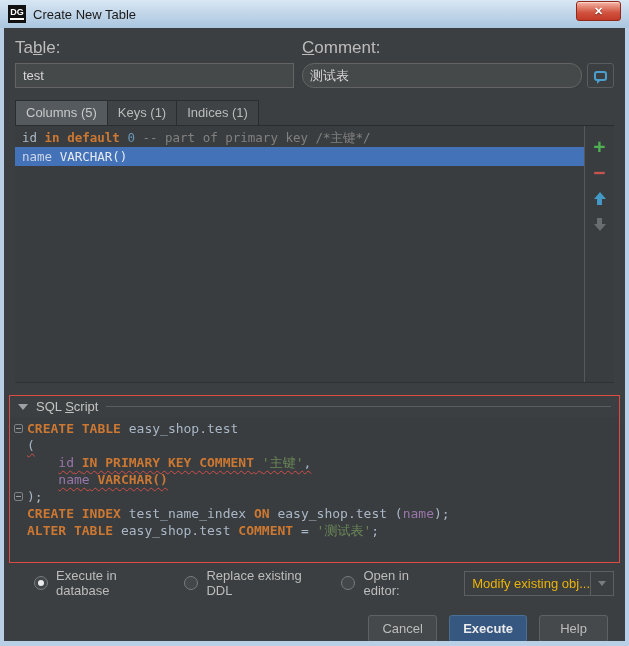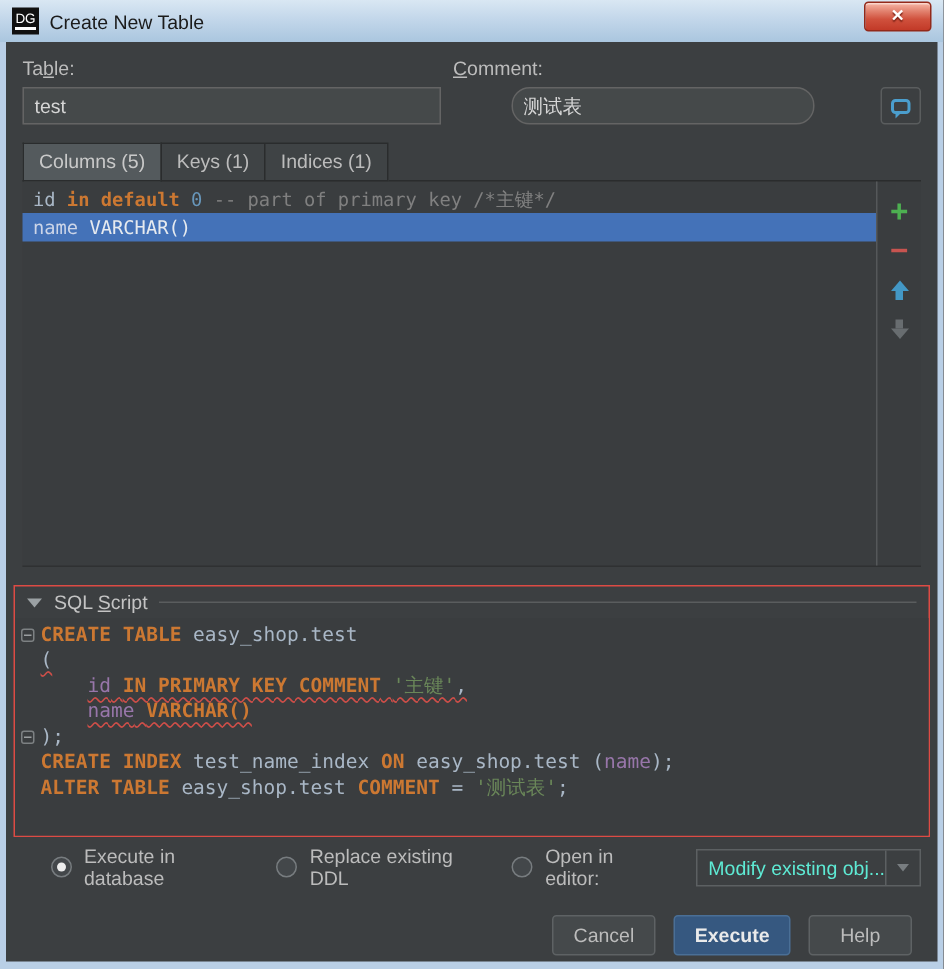--- a/index.html
+++ b/index.html
@@ -6,37 +6,37 @@
   html,body { background:#888; }
   body { font-family:"Liberation Sans", sans-serif; }
 
   .window { width:629px; height:646px; background:#b9cfe6; position:relative; overflow:hidden; }
 
   
   .titlebar { height:28px; background:linear-gradient(180deg,#d9e7f3 0%,#c3d7ea 45%,#aac6df 100%);
               display:flex; align-items:center; }
   .app-badge { width:18px; height:18px; background:#111; color:#fff; margin:0 7px 0 8px;
                display:flex; align-items:center; justify-content:center; flex:none; }
-  .app-badge span { font-size:9px; font-weight:normal; border-bottom:2px solid #fff; padding-bottom:1px; line-height:1; }
+  .app-badge span { font-size:9px; font-weight:bold; border-bottom:2px solid #fff; padding-bottom:1px; line-height:1; }
   .win-title { font-size:13px; color:#1b1b1b; }
   .close-btn { margin-left:auto; margin-right:8px; margin-top:-6px; width:45px; height:20px;
                background:linear-gradient(180deg,#f7b7a7 0%,#e2826f 30%,#d0513d 60%,#c23a28 100%);
                border:1px solid #93291a; border-radius:3px; display:flex; align-items:center; justify-content:center;
                box-shadow:inset 0 1px 0 rgba(255,255,255,.45); cursor:default; }
   .close-btn .x { color:#fff; font-size:11px; font-weight:bold; text-shadow:0 1px 1px #7a1f12; line-height:1; }
 
   
   .frame { padding:0 4px 5px; }
   .content { height:613px; background:#3c3f41; padding:0 11px; overflow:hidden; }
 
-  .label-row { display:flex; margin-top:10px; font-size:13px; color:#bcbcbc; }
+  .label-row { display:flex; margin-top:10px; font-size:17px; color:#bcbcbc; }
   .label-left { width:287px; }
   .mn { text-decoration:underline; }
 
-  .input-row { display:flex; margin-top:5px; align-items:center;gap:39px; }
+  .input-row { display:flex; margin-top:5px; align-items:center; }
   .text-input { height:25px; background:#45494a; border:1px solid #646464; color:#d6d6d6;
                 font-size:13px; font-family:"Liberation Sans",sans-serif; padding:0 7px; outline:none; }
   .table-input { width:279px; margin-right:8px; }
   .comment-input { flex:1;border-radius:12px; }
   .comment-btn { width:27px; height:25px; margin-left:5px; background:#3c3f41; border:1px solid #5a5d5e;
                  border-radius:3px; display:flex; align-items:center; justify-content:center; }
   .bubble { width:13px; height:10px; border:2px solid #4b9ecd; border-radius:3px; position:relative; }
   .bubble::after { content:""; position:absolute; left:1px; bottom:-5px; width:0; height:0;
                    border-top:5px solid #4b9ecd; border-right:5px solid transparent; }
 
@@ -91,21 +91,21 @@
 
   
   .options-row { display:flex; align-items:center; margin-top:5px; padding-left:19px; }
   .radio-group { display:flex; align-items:center; margin-right:23px; }
   .radio { width:14px; height:14px; border-radius:50%; background:#43474a; border:1px solid #777c7f;
            position:relative; flex:none; }
   .radio.sel::after { content:""; position:absolute; left:3px; top:3px; width:6px; height:6px;
                       border-radius:50%; background:#ececec; }
   .radio-label { font-size:13px; color:#bcbcbc; margin-left:8px; }
   .dropdown { width:150px; height:25px; border:1px solid #5c6062; display:flex; align-items:center;
-              color:#5eead4; font-size:13px; margin-left:2px; }
+              color:#eab308; font-size:13px; margin-left:2px; }
   .dd-value { padding-left:7px; flex:1; white-space:nowrap; overflow:hidden; }
   .dd-arrow-cell { width:23px; height:100%; border-left:1px solid #5c6062; display:flex;
                    align-items:center; justify-content:center; }
   .dd-tri { width:0; height:0; border-left:4px solid transparent; border-right:4px solid transparent;
             border-top:5px solid #787d80; }
 
   
   .button-row { display:flex; justify-content:flex-end; margin-top:17px; padding-right:6px; }
   .btn { height:27px; min-width:69px; padding:0 13px; font-size:13px; color:#bcbcbc; background:#45494b;
          border:1px solid #5e6264; border-radius:3px; display:flex; align-items:center; justify-content:center;

